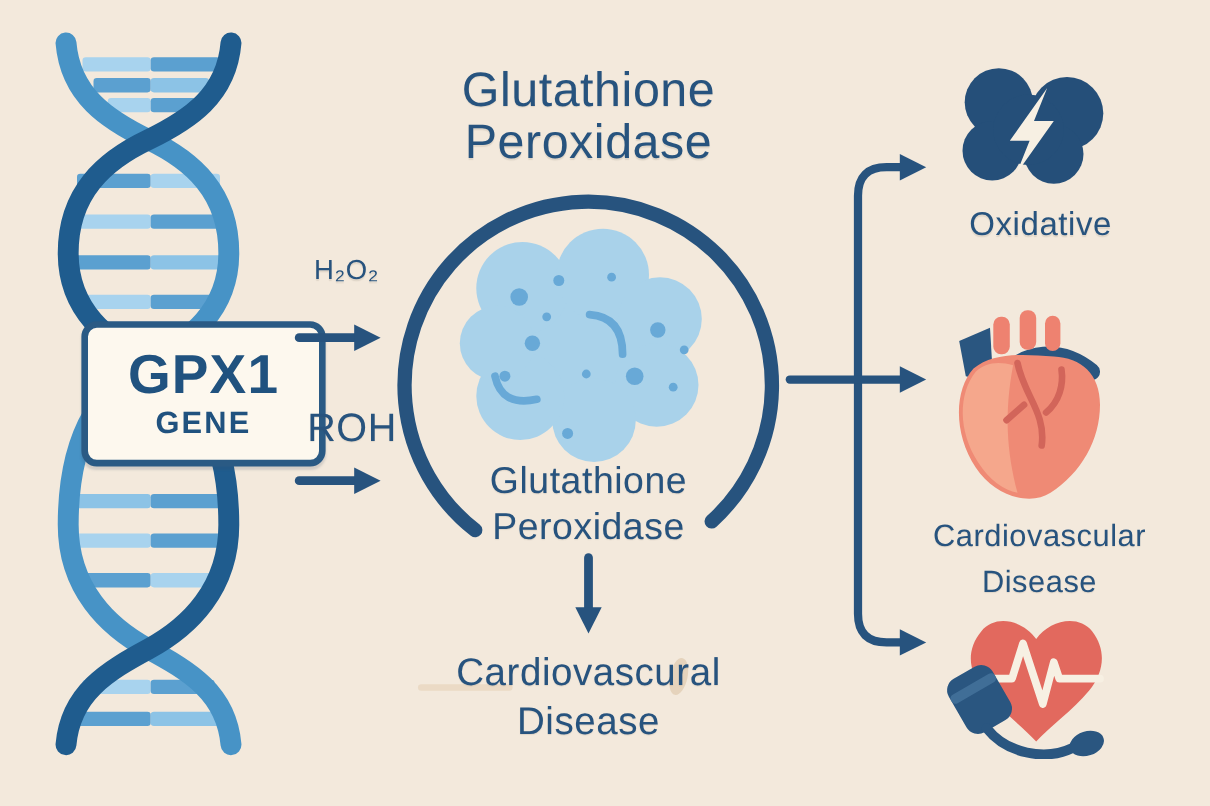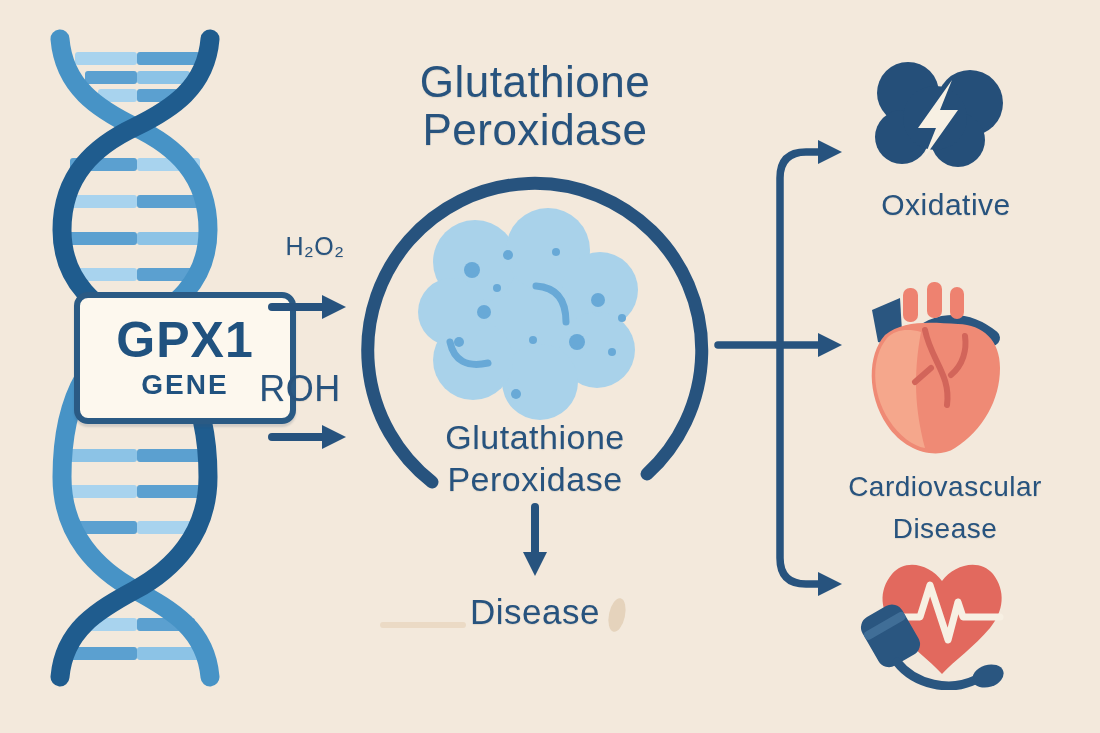--- a/index.html
+++ b/index.html
@@ -166,28 +166,29 @@
       <ellipse cx="133" cy="126" rx="16" ry="11" fill="#2a5680" transform="rotate(-18 133 126)"></ellipse>
     </g>
   </svg>
 
   <div class="txt" style="left:360px;top:58px;width:350px;font-size:44px;line-height:48px">
     <div>Glutathione</div>
     <div>Peroxidase</div>
   </div>
 
   <div class="txt" style="left:255px;top:232px;width:120px;font-size:25px">H₂O₂</div>
-  <div class="txt" style="left:240px;top:368px;width:120px;font-size:36px">ROH</div>
+  <div class="txt" style="left:260px;top:368px;width:120px;font-size:36px">ROH</div>
 
   <div class="txt" style="left:400px;top:416px;width:270px;font-size:34px;line-height:42px">
     <div>Glutathione</div>
     <div>Peroxidase</div>
   </div>
 
   <div class="txt" style="left:375px;top:590px;width:320px;font-size:35px;line-height:44px">
+    <div>Cardiovascural</div>
     <div>Disease</div>
   </div>
 
   <div class="txt" style="left:826px;top:184px;width:240px;font-size:30px;line-height:42px">
     <div>Oxidative</div>
   </div>
 
   <div class="txt" style="left:800px;top:466px;width:290px;font-size:28px;line-height:42px">
     <div>Cardiovascular</div>
     <div>Disease</div>

